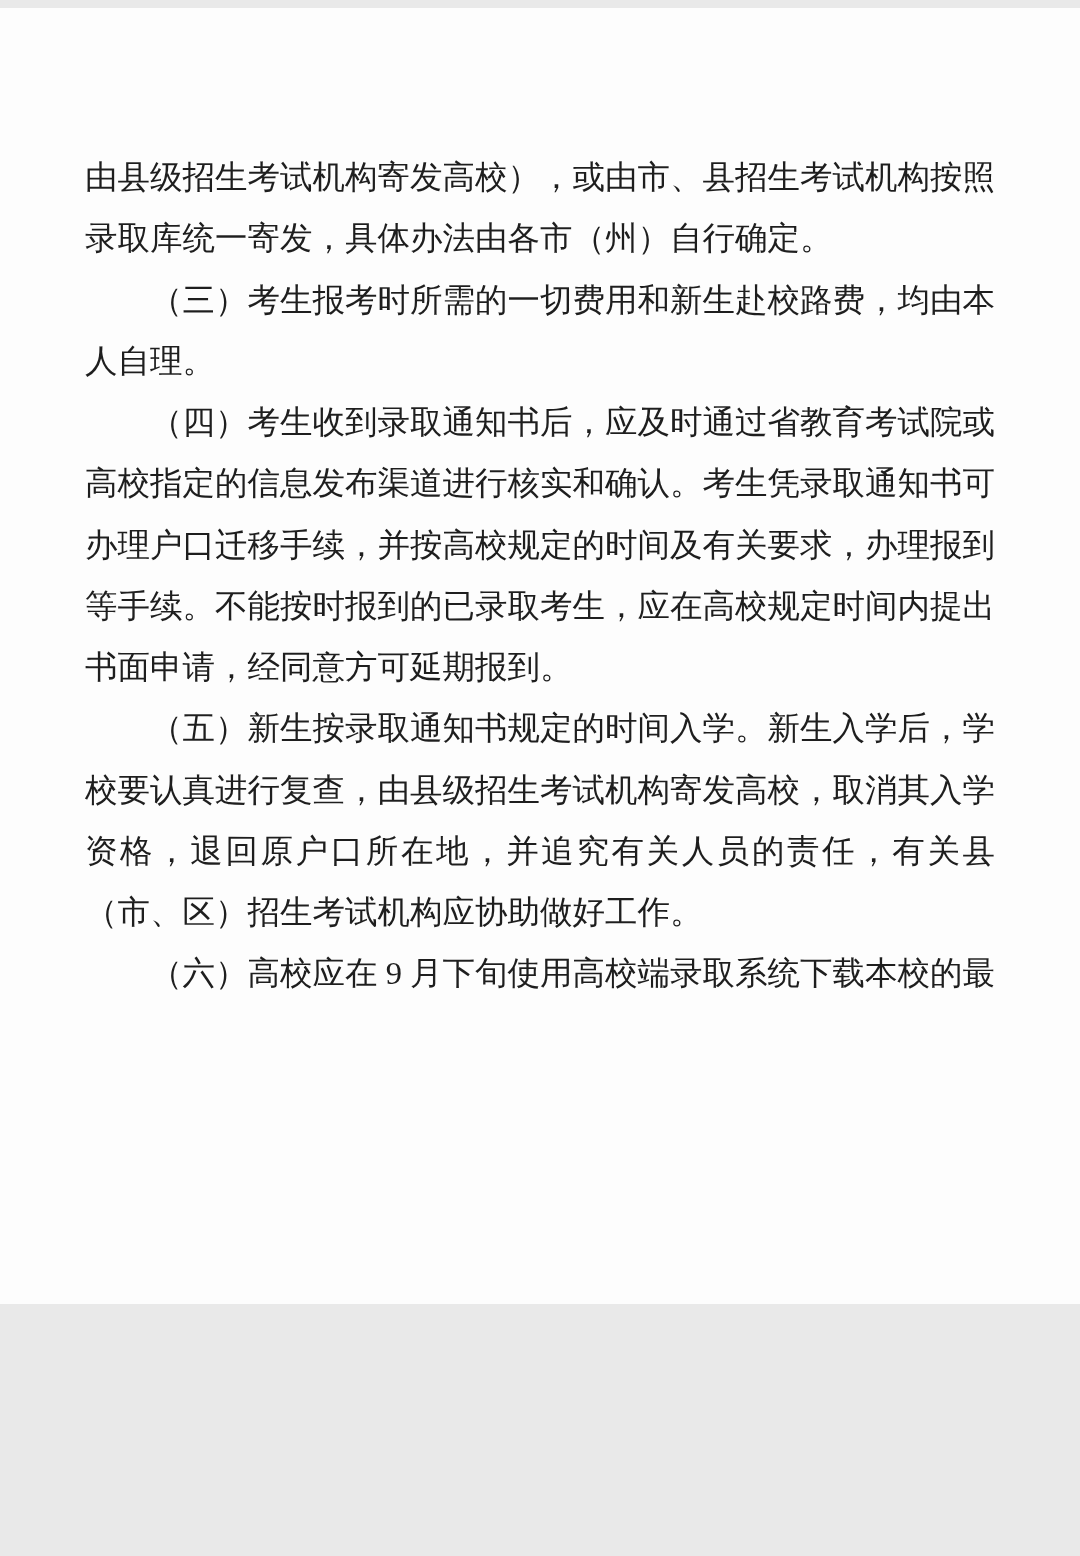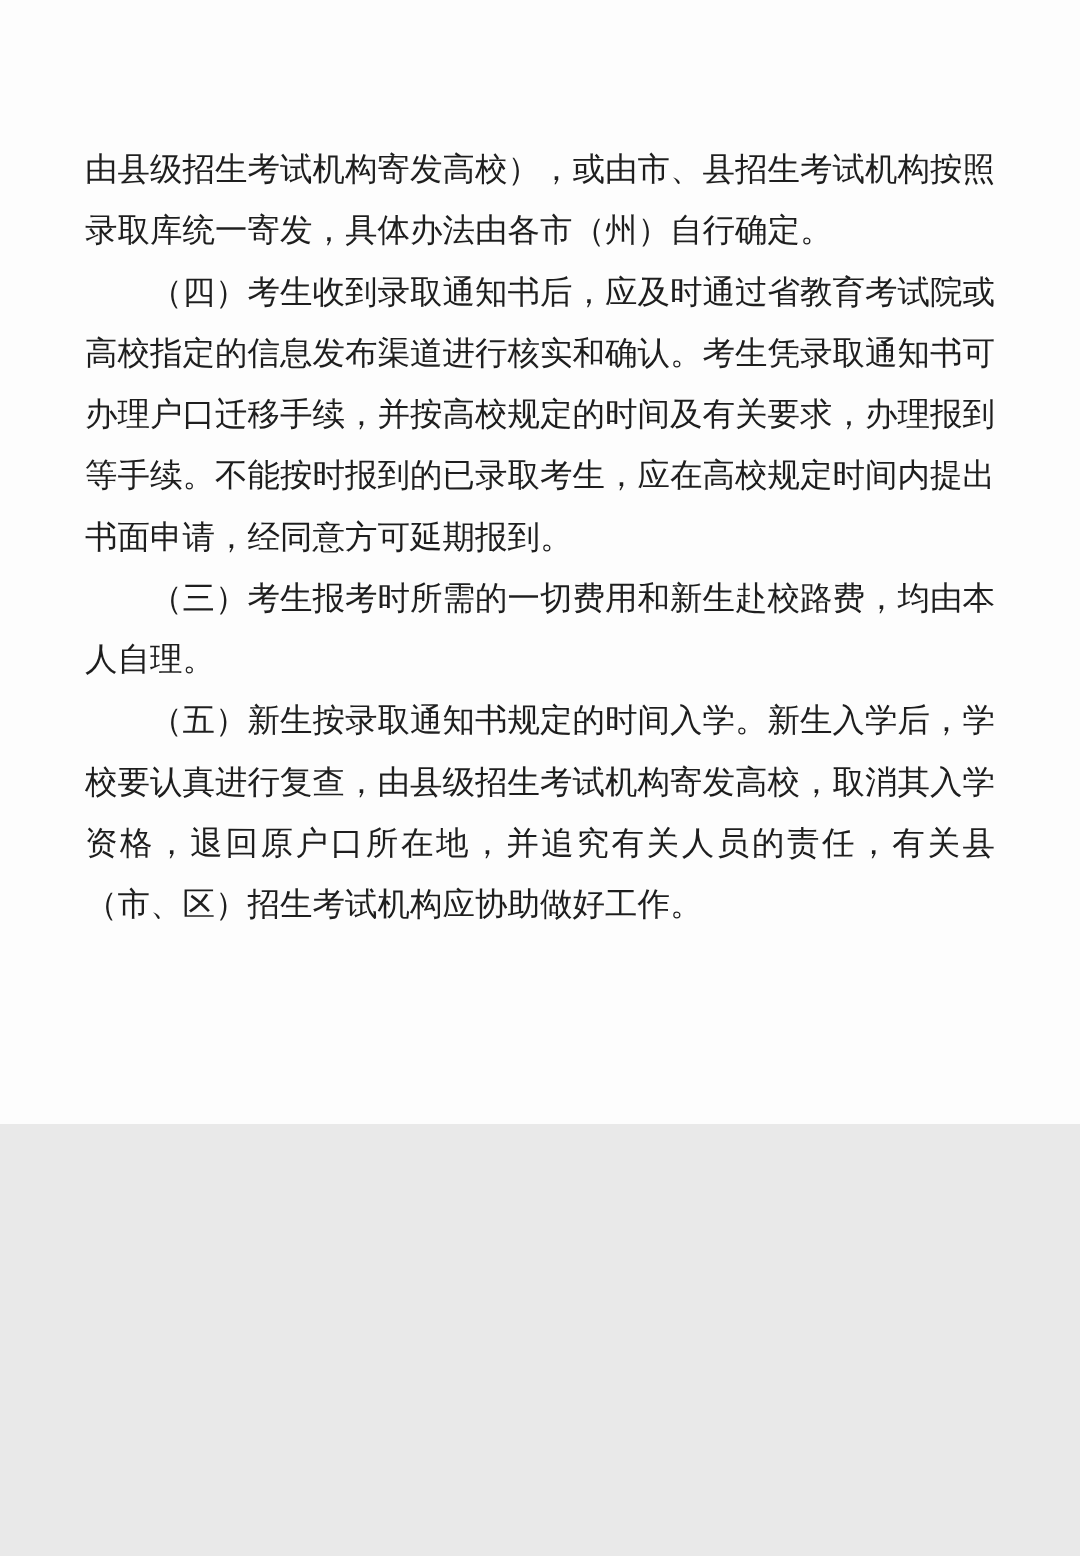--- a/index.html
+++ b/index.html
@@ -3,22 +3,22 @@
 <meta charset="utf-8">
 <style>
   html, body {
     margin: 0;
     padding: 0;
     background: #e9e9e9;
   }
   .page {
     position: relative;
     width: 1080px;
-    height: 1124px;
-    margin: 0 auto;
+    height: 1296px;
+    margin: 8px auto;
     background: #fdfdfd;
     overflow: hidden;
     font-family: "Liberation Serif", "DejaVu Serif", serif;
     color: #1e1e1e;
   }
   .doc-body {
     position: absolute;
     left: 85px;
     top: 139px;
     width: 910px;
@@ -54,19 +54,20 @@
     font-family: "Liberation Sans", "DejaVu Sans", sans-serif;
     white-space: nowrap;
   }
 </style>
 </head>
 <body>
 
 <div class="page" style="background: rgb(253, 253, 253); color: rgb(30, 30, 30);">
   <div class="doc-body">
       <p class="para">由县级招生考试机构寄发高校），或由市、县招生考试机构按照录取库统一寄发，具体办法由各市（州）自行确定。</p>
+      <p class="para indent">（三）考生报考时所需的一切费用和新生赴校路费，均由本人自理。</p>
       <p class="para indent">（四）考生收到录取通知书后，应及时通过省教育考试院或高校指定的信息发布渠道进行核实和确认。考生凭录取通知书可办理户口迁移手续，并按高校规定的时间及有关要求，办理报到等手续。不能按时报到的已录取考生，应在高校规定时间内提出书面申请，经同意方可延期报到。</p>
-      <p class="para indent">（三）考生报考时所需的一切费用和新生赴校路费，均由本人自理。</p>
       <p class="para indent">（五）新生按录取通知书规定的时间入学。新生入学后，学校要认真进行复查，由县级招生考试机构寄发高校，取消其入学资格，退回原户口所在地，并追究有关人员的责任，有关县（市、区）招生考试机构应协助做好工作。</p>
+      <p class="para indent">（六）高校应在 9 月下旬使用高校端录取系统下载本校的最</p>
     </div>
   <div class="page-number">— 40 —</div>
   <div class="watermark" style="color: rgb(178, 176, 174);">高考直通车APP</div>
 </div>
 
 </body></html>

